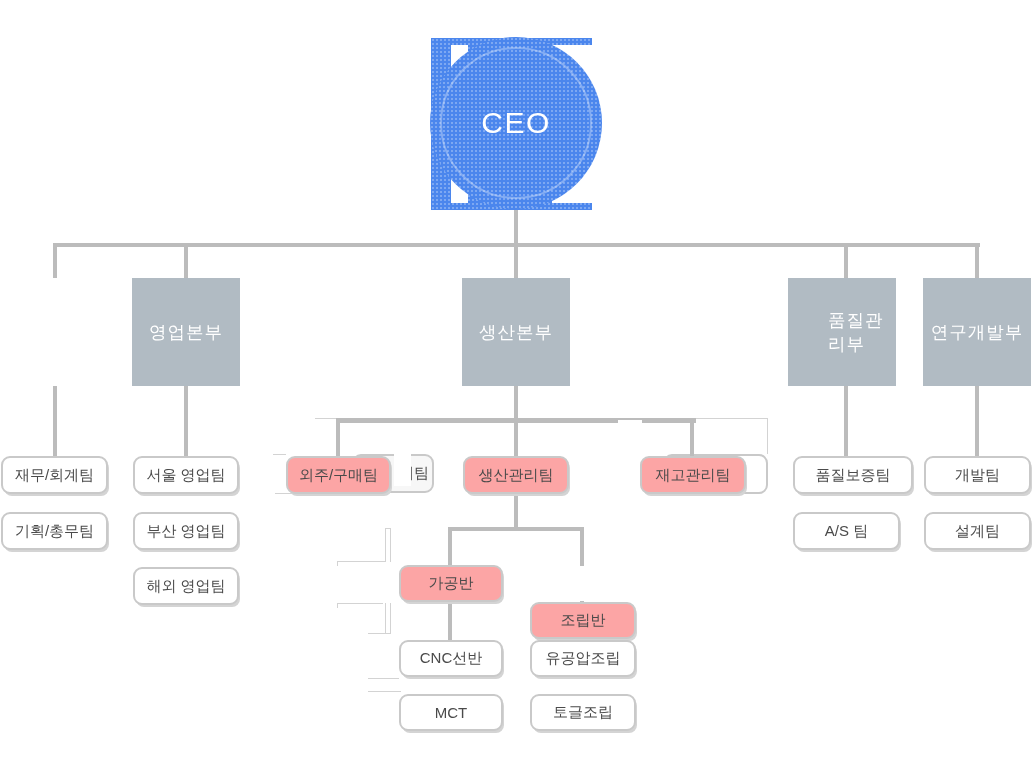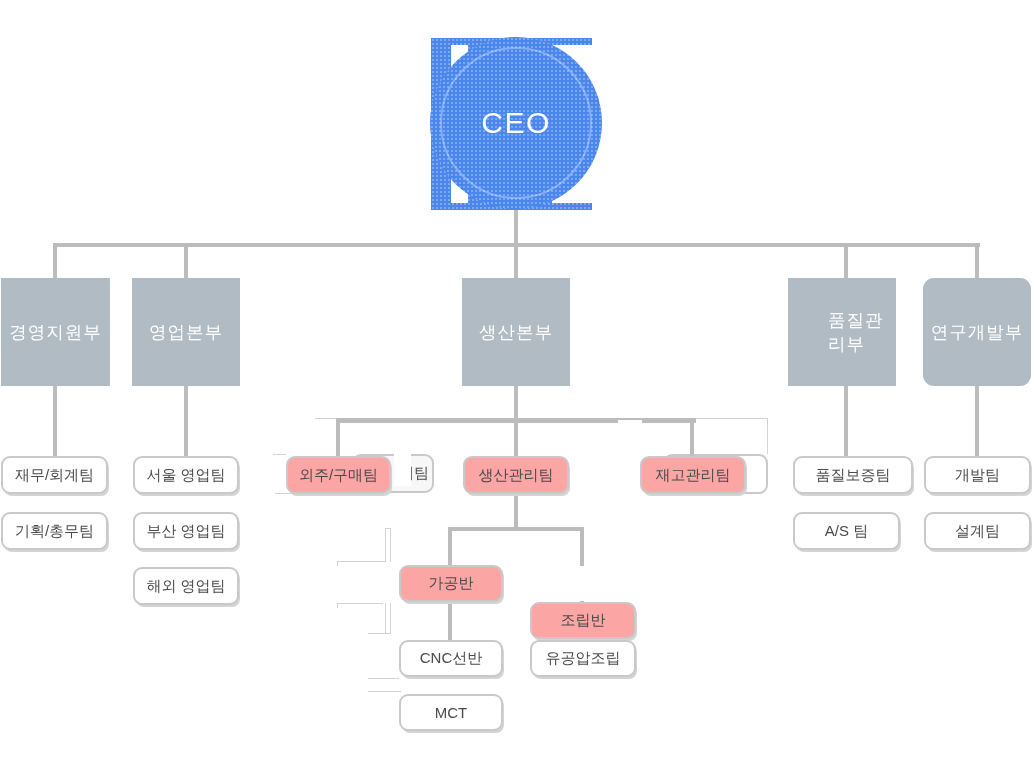--- a/index.html
+++ b/index.html
@@ -102,33 +102,30 @@
   <div class="ln" style="left:580px;top:601px;width:4px;height:40px;"></div>
 
   <div class="ceo-square"></div>
   <div class="notch notch-left"></div>
   <div class="notch notch-right"></div>
   <div class="ceo-circle">
     <div class="ceo-ring"></div>
     <span class="ceo-label">CEO</span>
   </div>
 
-  <div class="dept" style="left:1px;top:278px;width:109px;">
-    <span>경영지원부</span>
-  </div>
   <div class="dept" style="left:132px;top:278px;">
     <span>영업본부</span>
   </div>
   <div class="dept" style="left:462px;top:278px;font-family:Liberation Mono, monospace;">
     <span>생산본부</span>
   </div>
   <div class="dept" style="left:788px;top:278px;padding-left:40px;">
     <span>품질관리부</span>
   </div>
-  <div class="dept" style="left:923px;top:278px;border-radius:11px;">
+  <div class="dept" style="left:923px;top:278px;">
     <span>연구개발부</span>
   </div>
 
   <div class="team" style="left:1px;top:456px;width:107px;">
     <span>재무/회계팀</span>
   </div>
   <div class="team" style="left:1px;top:512px;width:107px;">
     <span>기획/총무팀</span>
   </div>
 
@@ -160,20 +157,23 @@
   </div>
   <div class="team" style="left:399px;top:640px;width:104px;height:37px;">
     <span>CNC선반</span>
   </div>
   <div class="team" style="left:530px;top:640px;width:106px;height:37px;">
     <span>유공압조립</span>
   </div>
   <div class="team" style="left:399px;top:694px;width:104px;height:37px;">
     <span>MCT</span>
   </div>
+  <div class="team" style="left:530px;top:694px;width:106px;height:37px;">
+    <span>토글조립</span>
+  </div>
 
   <div class="team" style="left:793px;top:456px;width:120px;">
     <span>품질보증팀</span>
   </div>
   <div class="team" style="left:793px;top:512px;width:107px;">
     <span>A/S 팀</span>
   </div>
 
   <div class="team" style="left:924px;top:456px;width:107px;">
     <span>개발팀</span>

